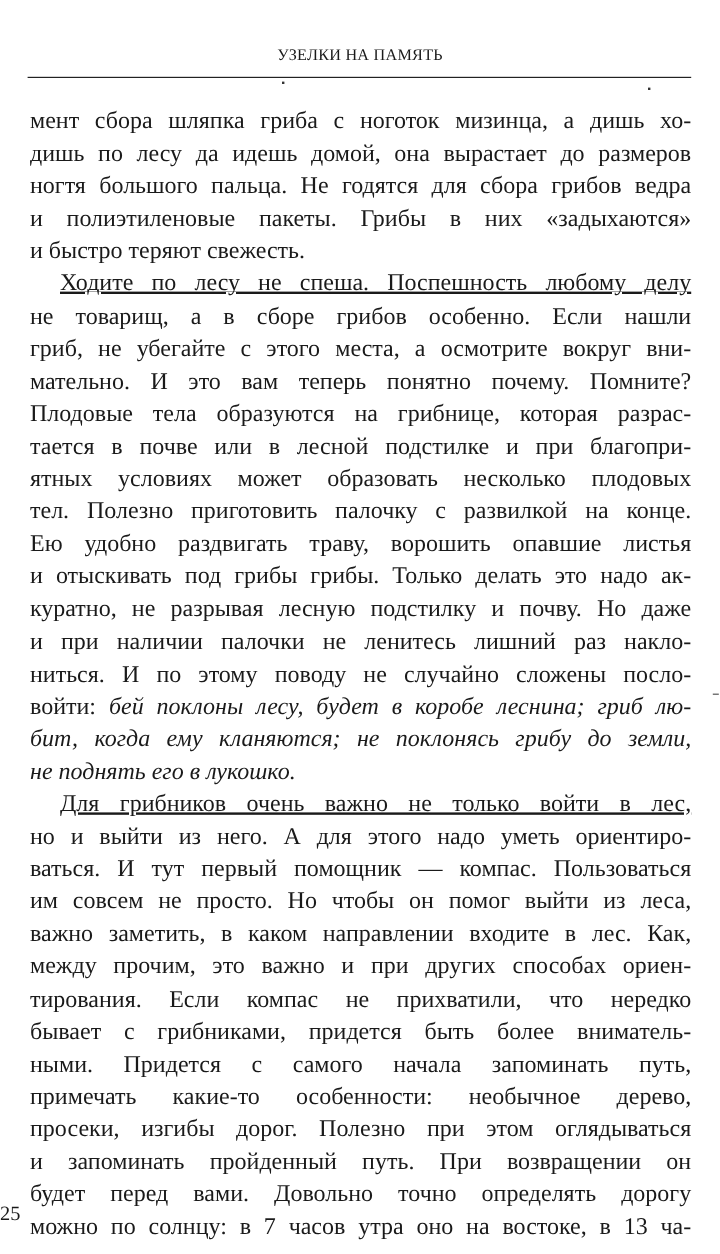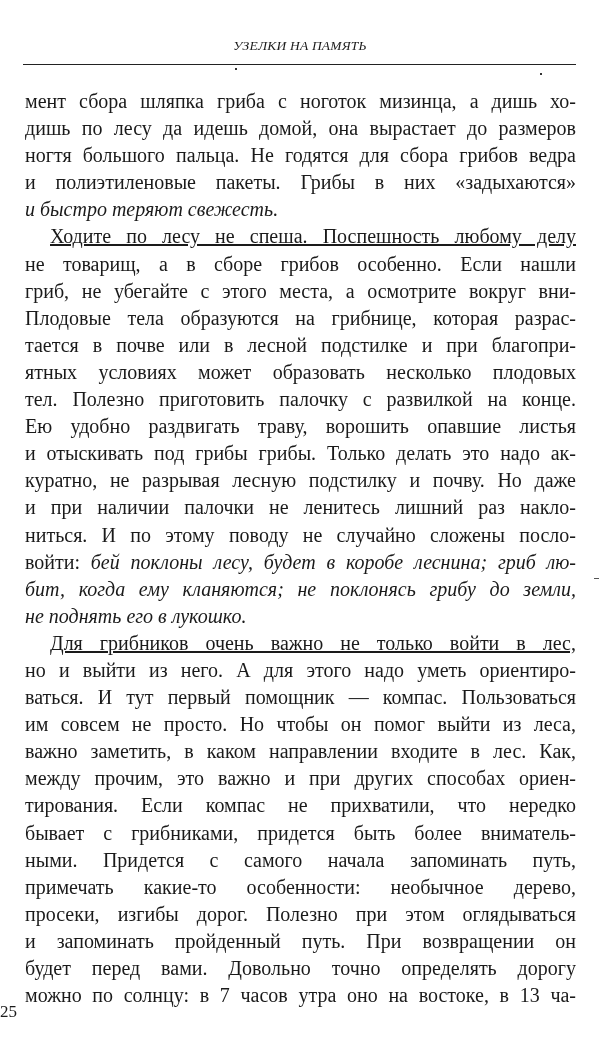--- a/index.html
+++ b/index.html
@@ -1,26 +1,26 @@
 <!DOCTYPE html>
 <html><head>
   <meta charset="utf-8">
   <style>
     html, body { margin: 0; padding: 0; background: #ffffff; }
     body { width: 600px; height: 1045px; position: relative; overflow: hidden;
       font-family: "Liberation Serif", "DejaVu Serif", serif; color: #1a1a1a; }
     .header { position: absolute; top: 38px; left: 0; width: 600px; text-align: center;
-      font-size: 13.5px; letter-spacing: 0.2px; font-style: italic; }
+      font-size: 13.5px; letter-spacing: 0.2px; }
     .rule { position: absolute; top: 64px; left: 23px; width: 553px; height: 1px; background: #222; }
     .mark1 { position: absolute; top: 68px; left: 235px; width: 2px; height: 2px; background: #333; }
     .mark2 { position: absolute; top: 73px; left: 540px; width: 2px; height: 2px; background: #333; }
     .mark3 { position: absolute; top: 578px; left: 594px; width: 5px; height: 1px; background: #555; }
     .body-text { position: absolute; top: 88px; left: 25px; width: 551px; font-size: 20px; line-height: 27.1px; }
     .line { display: block; white-space: nowrap; text-align: justify; text-align-last: justify; height: 27.1px; overflow: visible; }
-    .line.last { text-align-last: left; font-style: italic; }
+    .line.last { text-align-last: left; }
     .line.indent { padding-left: 25px; text-decoration: underline; }
     .it { font-style: italic; }
     .page-number { position: absolute; top: 1002px; left: 0; width: 600px; font-size: 17px; }
   </style>
 </head>
 <body>
 
 <div class="header">УЗЕЛКИ НА ПАМЯТЬ</div>
 <div class="rule"></div>
 <div class="mark1"></div>
@@ -31,20 +31,21 @@
 
   <span class="line">мент сбора шляпка гриба с ноготок мизинца, а дишь хо-</span>
   <span class="line">дишь по лесу да идешь домой, она вырастает до размеров</span>
   <span class="line">ногтя большого пальца. Не годятся для сбора грибов ведра</span>
   <span class="line">и полиэтиленовые пакеты. Грибы в них «задыхаются»</span>
   <span class="line last">и быстро теряют свежесть.</span>
 
   <span class="line indent">Ходите по лесу не спеша. Поспешность любому делу</span>
   <span class="line">не товарищ, а в сборе грибов особенно. Если нашли</span>
   <span class="line">гриб, не убегайте с этого места, а осмотрите вокруг вни-</span>
+  <span class="line">мательно. И это вам теперь понятно почему. Помните?</span>
   <span class="line">Плодовые тела образуются на грибнице, которая разрас-</span>
   <span class="line">тается в почве или в лесной подстилке и при благопри-</span>
   <span class="line">ятных условиях может образовать несколько плодовых</span>
   <span class="line">тел. Полезно приготовить палочку с развилкой на конце.</span>
   <span class="line">Ею удобно раздвигать траву, ворошить опавшие листья</span>
   <span class="line">и отыскивать под грибы грибы. Только делать это надо ак-</span>
   <span class="line">куратно, не разрывая лесную подстилку и почву. Но даже</span>
   <span class="line">и при наличии палочки не ленитесь лишний раз накло-</span>
   <span class="line">ниться. И по этому поводу не случайно сложены посло-</span>
   <span class="line"><span>войти: </span><span class="it">бей поклоны лесу, будет в коробе леснина; гриб лю-</span></span>

